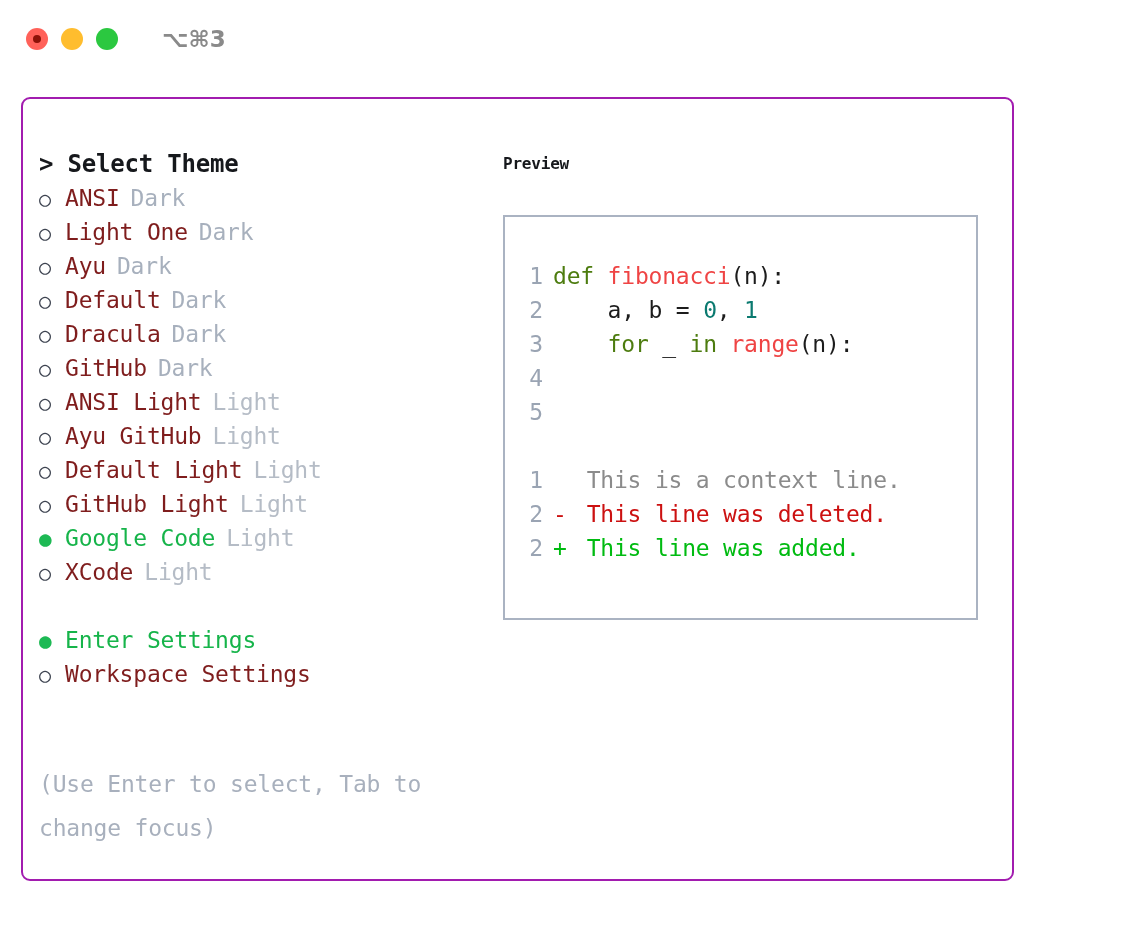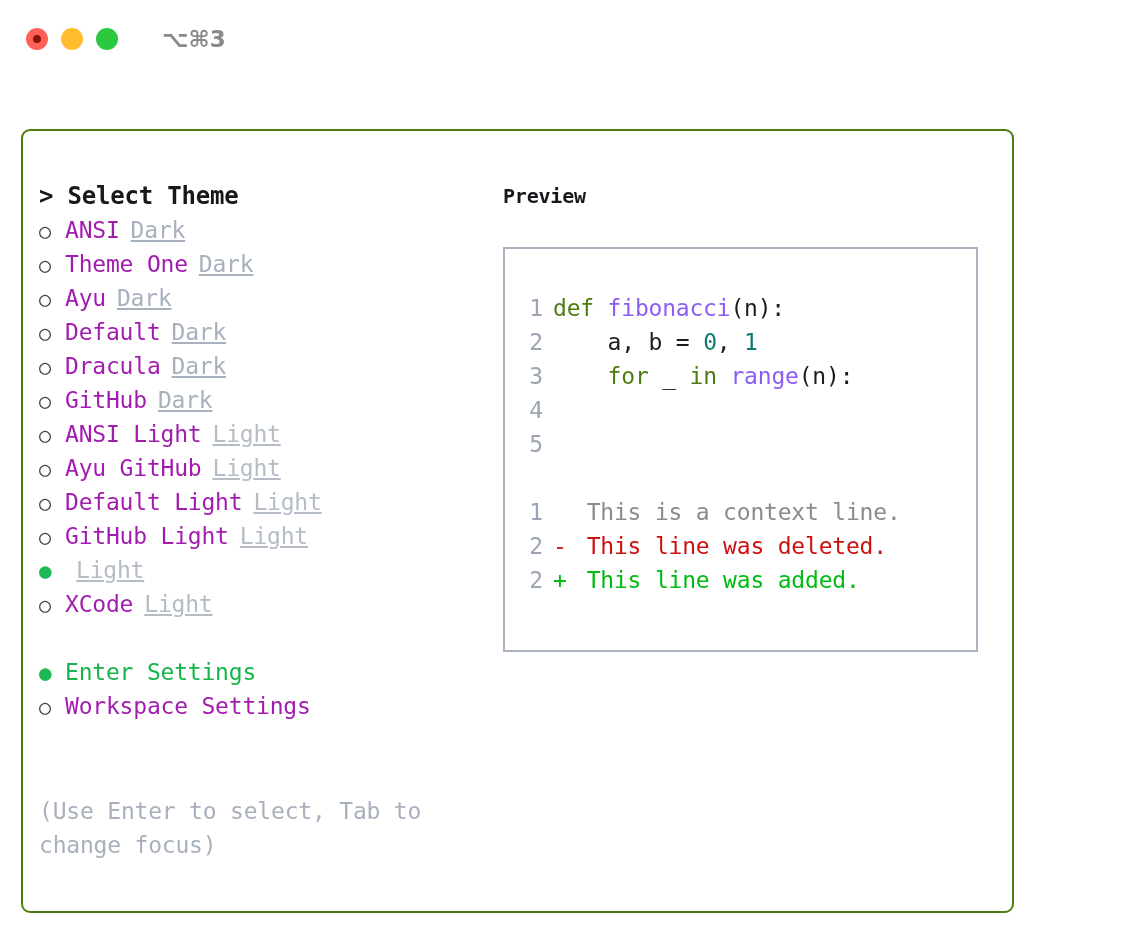--- a/index.html
+++ b/index.html
@@ -68,24 +68,23 @@
   }
 
   
   .card {
     position: absolute;
     left: 21px;
     top: 97px;
     width: 993px;
     height: 784px;
     box-sizing: border-box;
-    border: 2px solid #4d7c0f;
+    border: 2px solid #a21caf;
     border-radius: 9px;
     background: #ffffff;
-    margin-top: 32px;
   }
 
   .card-inner {
     position: relative;
     width: 100%;
     height: 100%;
   }
 
   
   .left-col {
@@ -121,57 +120,56 @@
     width: 26px;
     flex: 0 0 26px;
     font-size: 20px;
     color: #3d4350;
   }
   .marker.sel {
     color: #1db954;
     font-size: 21px;
   }
   .opt-name {
-    color: #a21caf;
+    color: #7f1d1d;
   }
   .opt-row.selected .opt-name {
     color: #16b44a;
   }
   .opt-cat {
     color: #a7b0bd;
     margin-left: 11px;
-    text-decoration: underline;
   }
   .opt-cat.light-cat {
     color: #b5bcc6;
     text-align: center;
   }
 
   .section-gap { height: 34px; }
 
   .hint {
     position: absolute;
     left: 16px;
     top: 663px;
     width: 420px;
     font-size: 23px;
-    line-height: 34px;
+    line-height: 44px;
     color: #a8b0bd;
     letter-spacing: -0.2px;
   }
 
   
   .right-col {
     position: absolute;
     left: 480px;
     top: 48px;
     width: 490px;
   }
   .preview-title {
-    font-size: 20px;
+    font-size: 16px;
     font-weight: 700;
     color: #16181c;
     line-height: 34px;
     letter-spacing: -0.2px;
   }
   .preview-box {
     margin-top: 34px;
     width: 475px;
     height: 405px;
     box-sizing: border-box;
@@ -192,21 +190,21 @@
   .lineno {
     width: 26px;
     flex: 0 0 26px;
     text-align: right;
     color: #9aa4b3;
     margin-right: 10px;
   }
   .code-text { color: #1c1c1c; }
 
   .tok-kw   { color: #4d7c0f; }
-  .tok-fn   { color: #8b5cf6; }
+  .tok-fn   { color: #ef4444; }
   .tok-num  { color: #0b7a70; }
   .tok-pl   { color: #1c1c1c; }
 
   .blank-line { height: 34px; }
 
   .diff-marker {
     width: 20px;
     flex: 0 0 20px;
   }
   .diff-ctx  { color: #8b8b8b; }
@@ -227,30 +225,30 @@
     <div class="shortcut">⌥⌘3</div>
   </div>
 
   <div class="card">
     <div class="card-inner">
 
       <div class="left-col">
         <div class="list-header">&gt; Select Theme</div>
         <div id="theme-list">
             <div class="opt-row"><span class="marker">○</span><span class="opt-name">ANSI</span><span class="opt-cat">Dark</span></div>
-            <div class="opt-row"><span class="marker">○</span><span class="opt-name">Theme One</span><span class="opt-cat">Dark</span></div>
+            <div class="opt-row"><span class="marker">○</span><span class="opt-name">Light One</span><span class="opt-cat">Dark</span></div>
             <div class="opt-row"><span class="marker">○</span><span class="opt-name">Ayu</span><span class="opt-cat">Dark</span></div>
             <div class="opt-row"><span class="marker">○</span><span class="opt-name">Default</span><span class="opt-cat">Dark</span></div>
             <div class="opt-row"><span class="marker">○</span><span class="opt-name">Dracula</span><span class="opt-cat">Dark</span></div>
             <div class="opt-row"><span class="marker">○</span><span class="opt-name">GitHub</span><span class="opt-cat">Dark</span></div>
             <div class="opt-row"><span class="marker">○</span><span class="opt-name">ANSI Light</span><span class="opt-cat light-cat">Light</span></div>
             <div class="opt-row"><span class="marker">○</span><span class="opt-name">Ayu GitHub</span><span class="opt-cat light-cat">Light</span></div>
             <div class="opt-row"><span class="marker">○</span><span class="opt-name">Default Light</span><span class="opt-cat light-cat">Light</span></div>
             <div class="opt-row"><span class="marker">○</span><span class="opt-name">GitHub Light</span><span class="opt-cat light-cat">Light</span></div>
-            <div class="opt-row selected"><span class="marker sel">●</span><span class="opt-cat light-cat">Light</span></div>
+            <div class="opt-row selected"><span class="marker sel">●</span><span class="opt-name">Google Code</span><span class="opt-cat light-cat">Light</span></div>
             <div class="opt-row"><span class="marker">○</span><span class="opt-name">XCode</span><span class="opt-cat light-cat">Light</span></div>
           </div>
 
         <div class="section-gap"></div>
 
         <div id="apply-list">
             <div class="opt-row selected"><span class="marker sel">●</span><span class="opt-name">Enter Settings</span></div>
             <div class="opt-row"><span class="marker">○</span><span class="opt-name">Workspace Settings</span></div>
           </div>
       </div>

